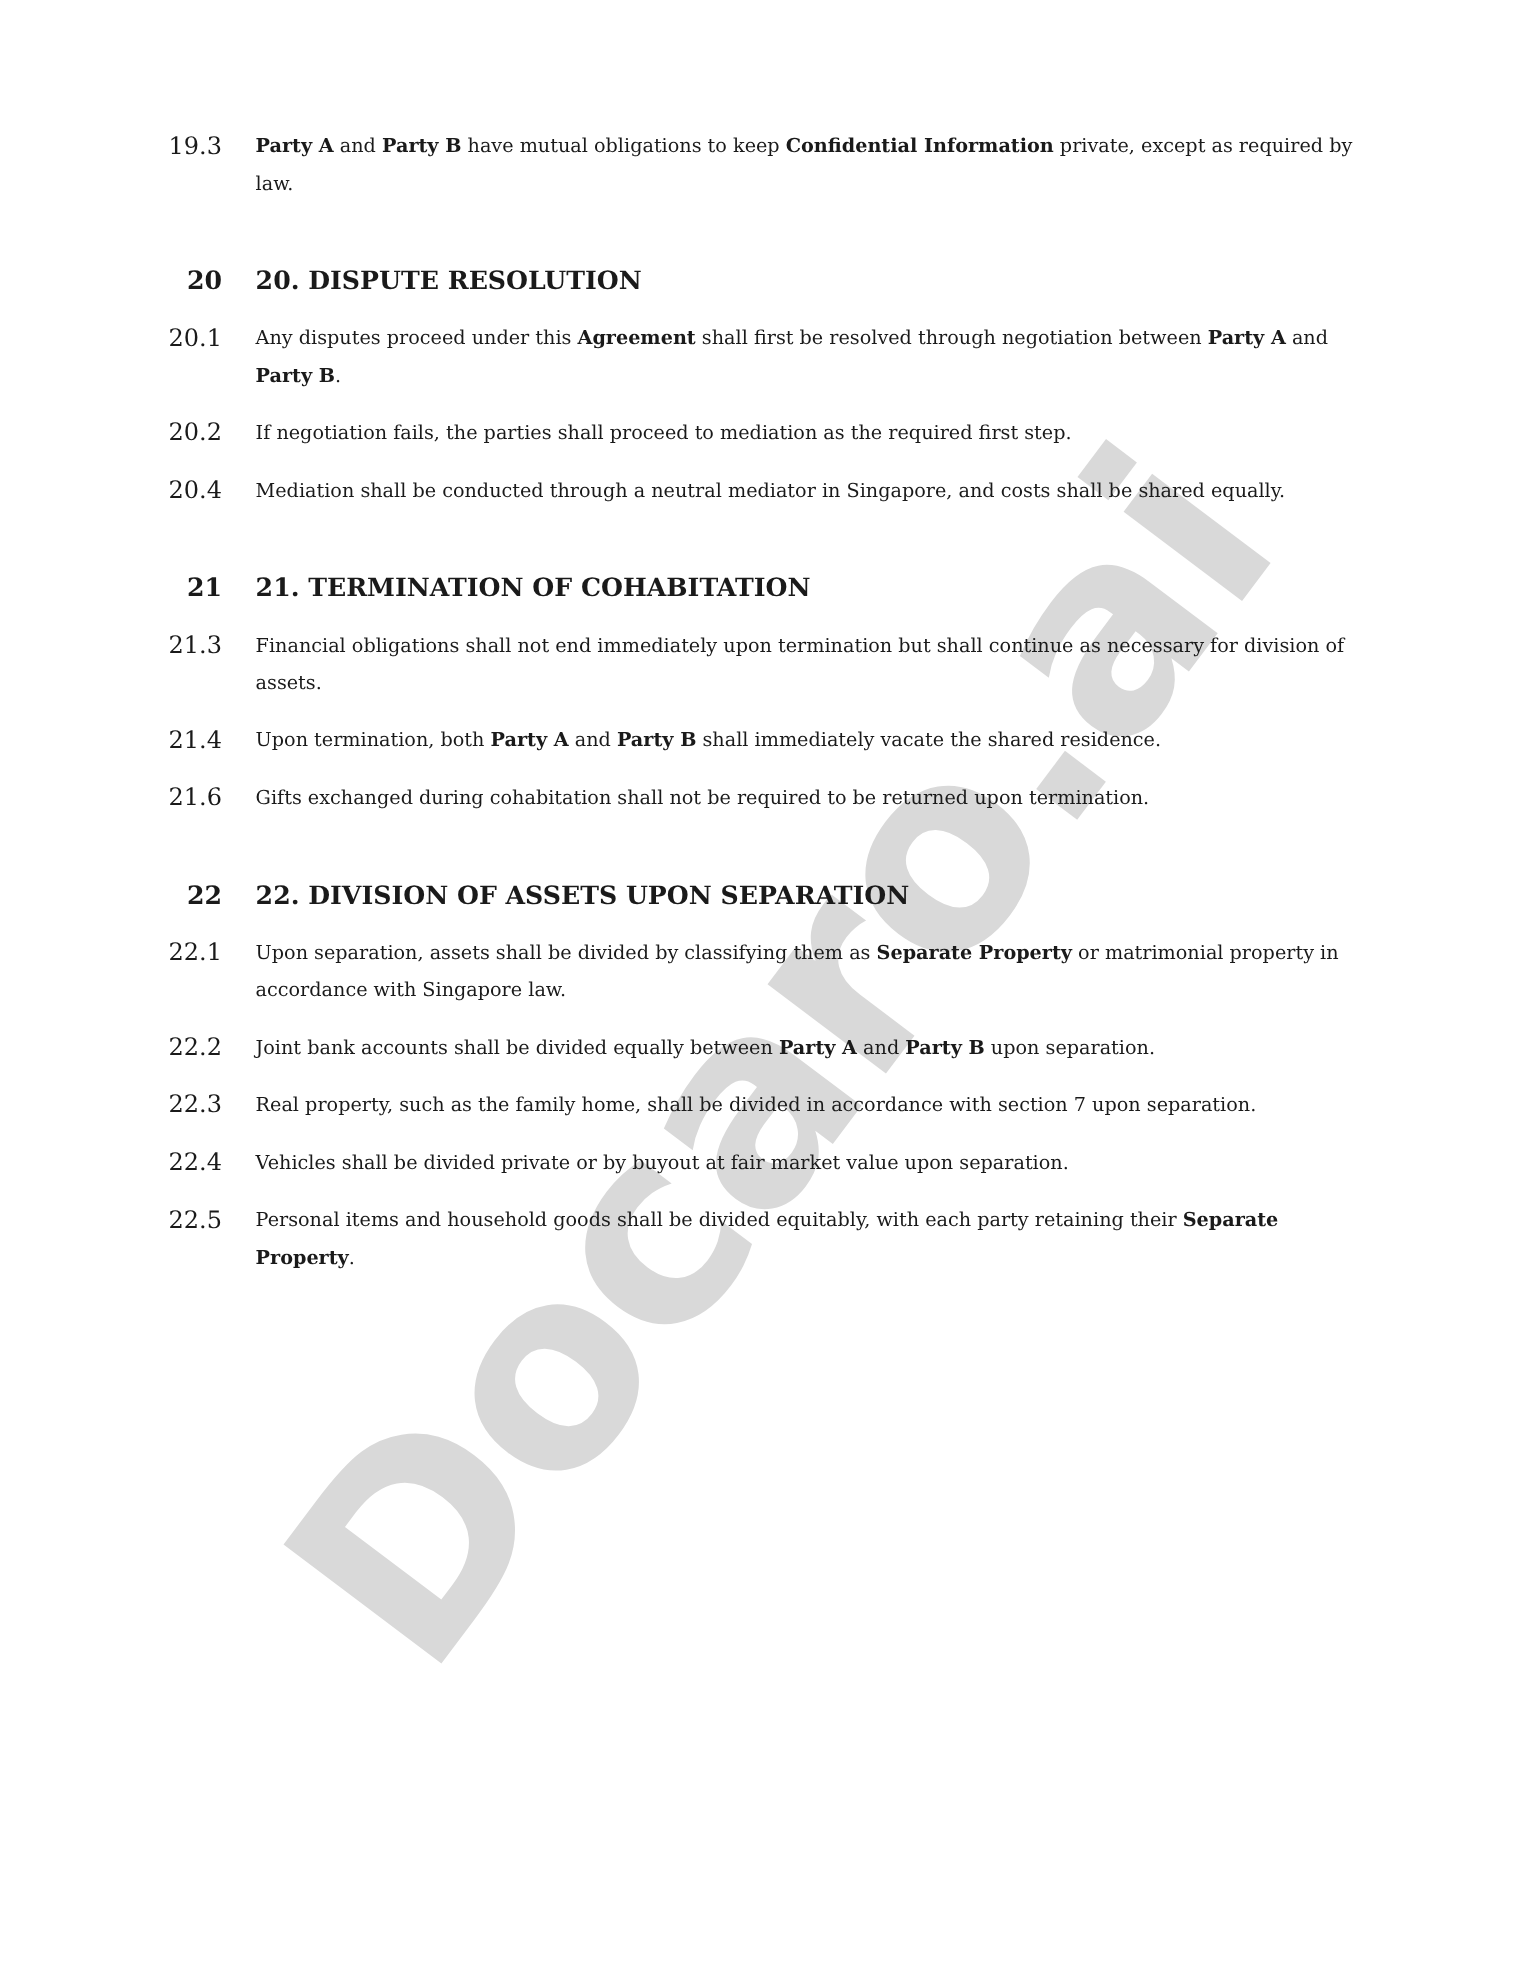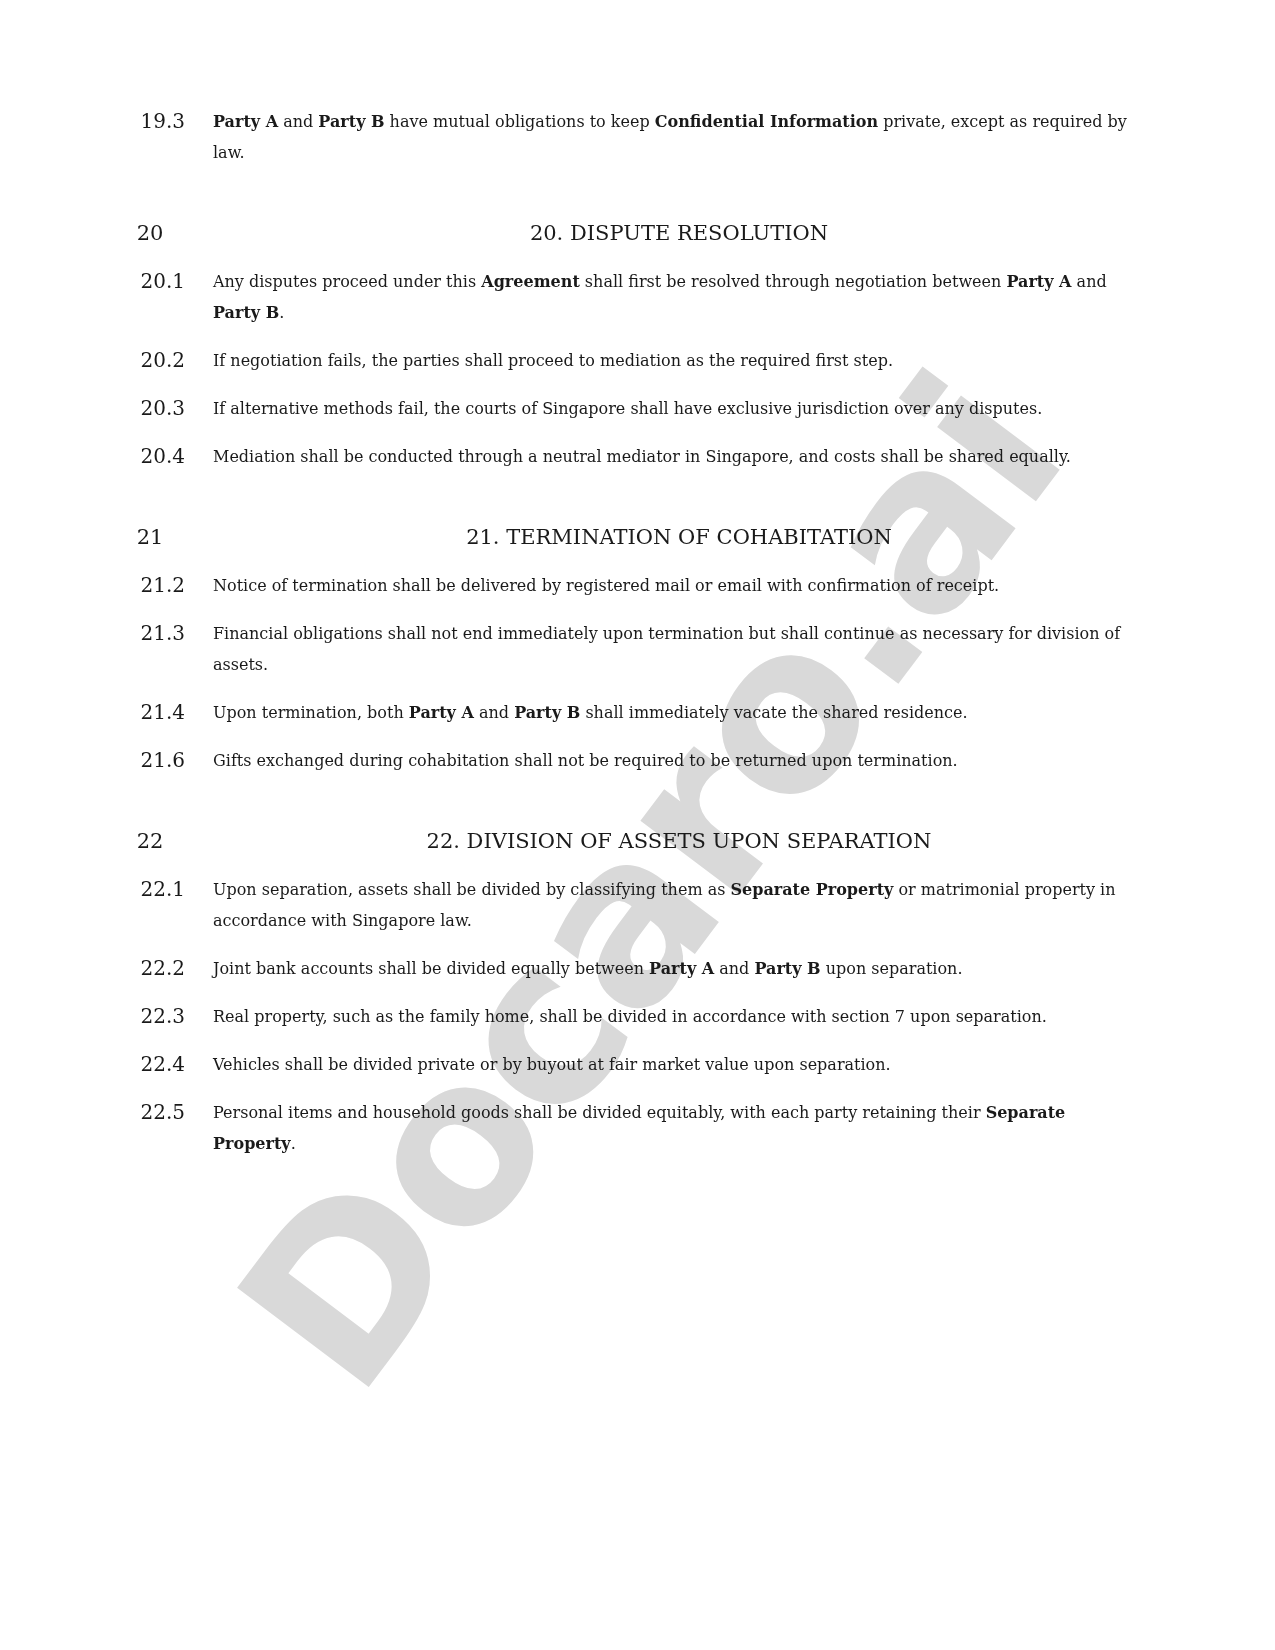--- a/index.html
+++ b/index.html
@@ -49,23 +49,22 @@
   }
   .row .txt {
     font-size: 16px;
     line-height: 31px;
   }
   .row.heading {
     margin-top: 50px;
   }
   .row.heading .num,
   .row.heading .txt {
-    font-weight: normal;
+    font-weight: bold;
     font-size: 21px;
-    text-align: center;
   }
   .txt .b {
     font-weight: bold;
   }
 </style>
 </head>
 <body>
 
 <div class="page" style="color: rgb(26, 26, 26);">
   <div class="watermark" style="color: rgb(217, 217, 217);">Docaro.ai</div>
@@ -80,34 +79,26 @@
   </div>
       <div class="row item">
     <div class="num">20.1</div>
     <div class="txt"><span>Any disputes proceed under this </span><span class="b">Agreement</span><span> shall first be resolved through negotiation between </span><span class="b">Party A</span><span> and </span><span class="b">Party B</span><span>.</span></div>
   </div>
       <div class="row item">
     <div class="num">20.2</div>
     <div class="txt"><span>If negotiation fails, the parties shall proceed to mediation as the required first step.</span></div>
   </div>
       <div class="row item">
-    <div class="num">20.3</div>
-    <div class="txt"><span>If alternative methods fail, the courts of Singapore shall have exclusive jurisdiction over any disputes.</span></div>
-  </div>
-      <div class="row item">
     <div class="num">20.4</div>
     <div class="txt"><span>Mediation shall be conducted through a neutral mediator in Singapore, and costs shall be shared equally.</span></div>
   </div>
       <div class="row heading">
     <div class="num">21</div>
     <div class="txt">21. TERMINATION OF COHABITATION</div>
-  </div>
-      <div class="row item">
-    <div class="num">21.2</div>
-    <div class="txt"><span>Notice of termination shall be delivered by registered mail or email with confirmation of receipt.</span></div>
   </div>
       <div class="row item">
     <div class="num">21.3</div>
     <div class="txt"><span>Financial obligations shall not end immediately upon termination but shall continue as necessary for division of assets.</span></div>
   </div>
       <div class="row item">
     <div class="num">21.4</div>
     <div class="txt"><span>Upon termination, both </span><span class="b">Party A</span><span> and </span><span class="b">Party B</span><span> shall immediately vacate the shared residence.</span></div>
   </div>
       <div class="row item">

